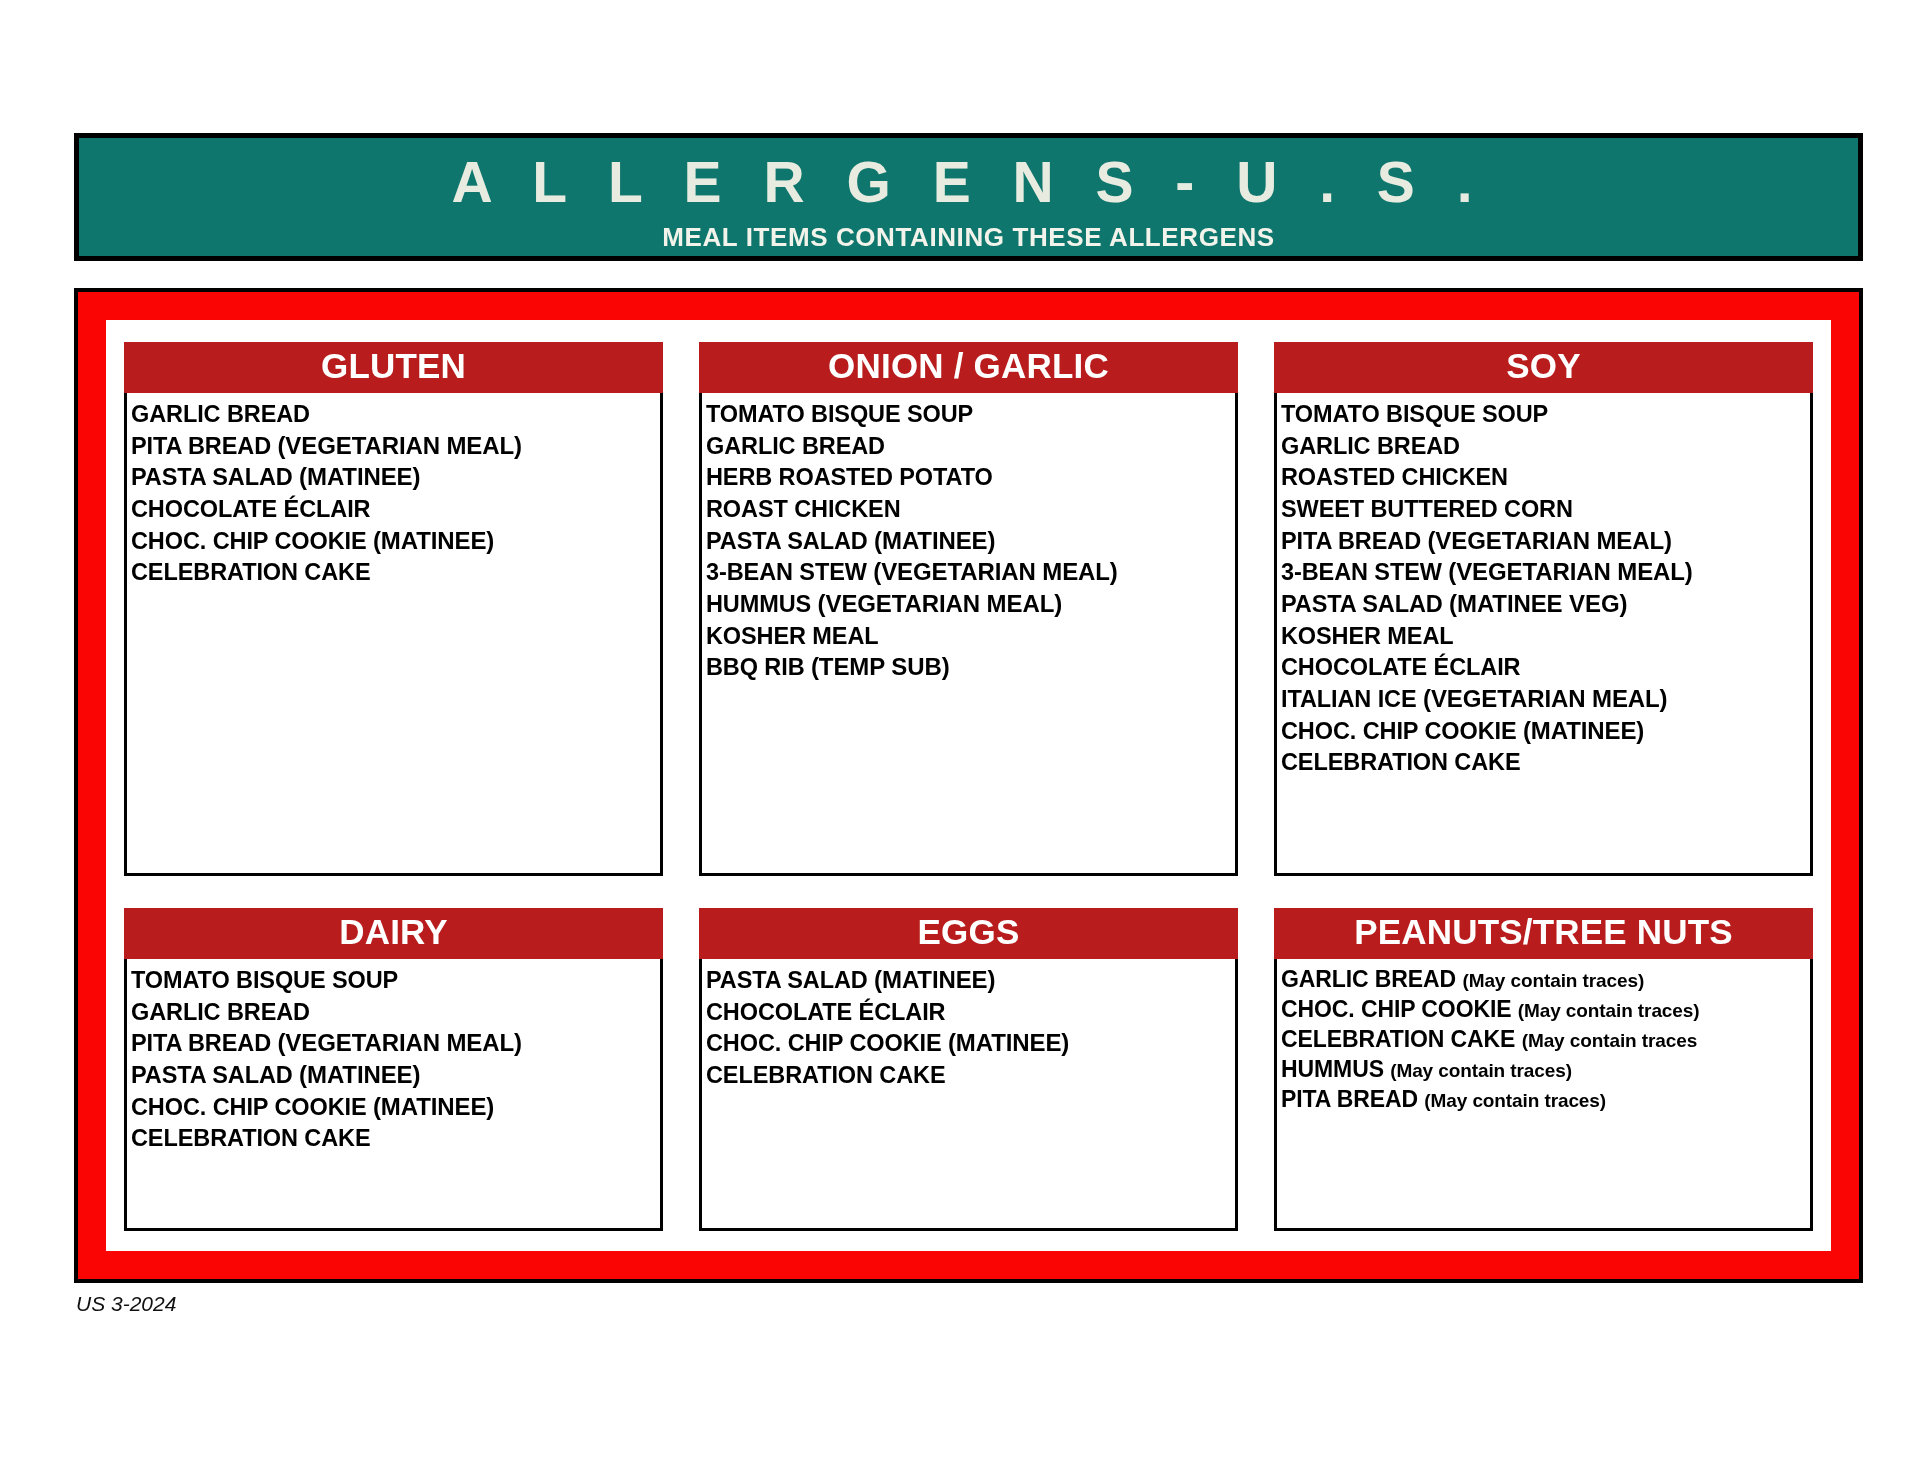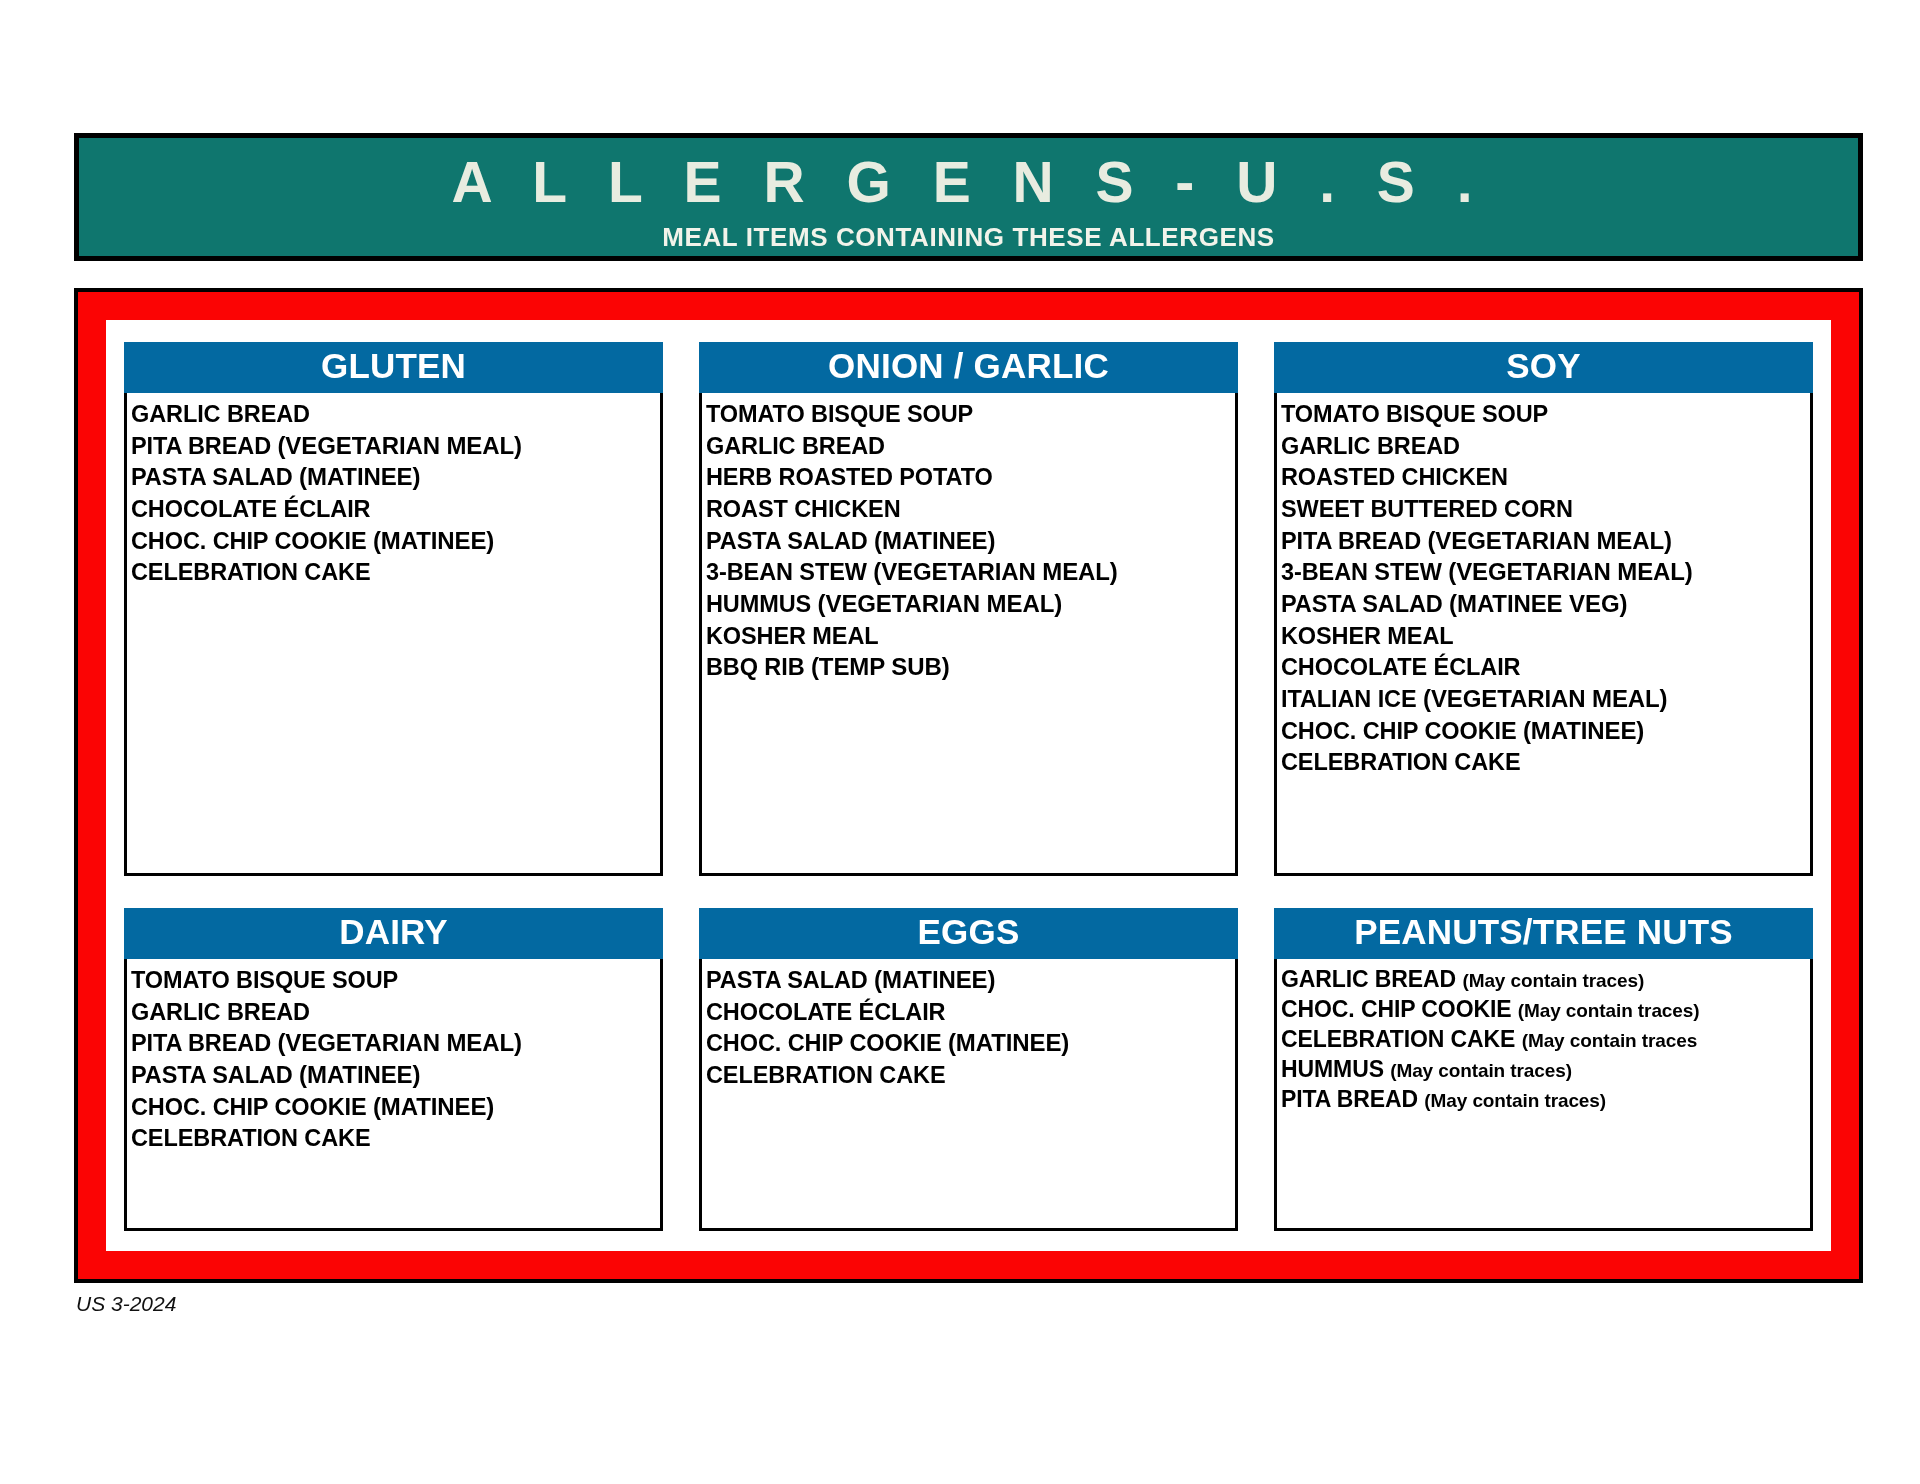--- a/index.html
+++ b/index.html
@@ -79,21 +79,21 @@
     width: 100%;
     height: 100%;
   }
 
   .allergen-box {
     display: flex;
     flex-direction: column;
     min-width: 0;
   }
   .box-header {
-    background: #0369a1;
+    background: #b91c1c;
     color: #ffffff;
     text-align: center;
     font-size: 35px;
     font-weight: bold;
     line-height: 1.17;
     padding: 4px 0 6px 0;
     letter-spacing: 0.2px;
     white-space: nowrap;
     overflow: hidden;
     font-family: "Liberation Sans", sans-serif;

